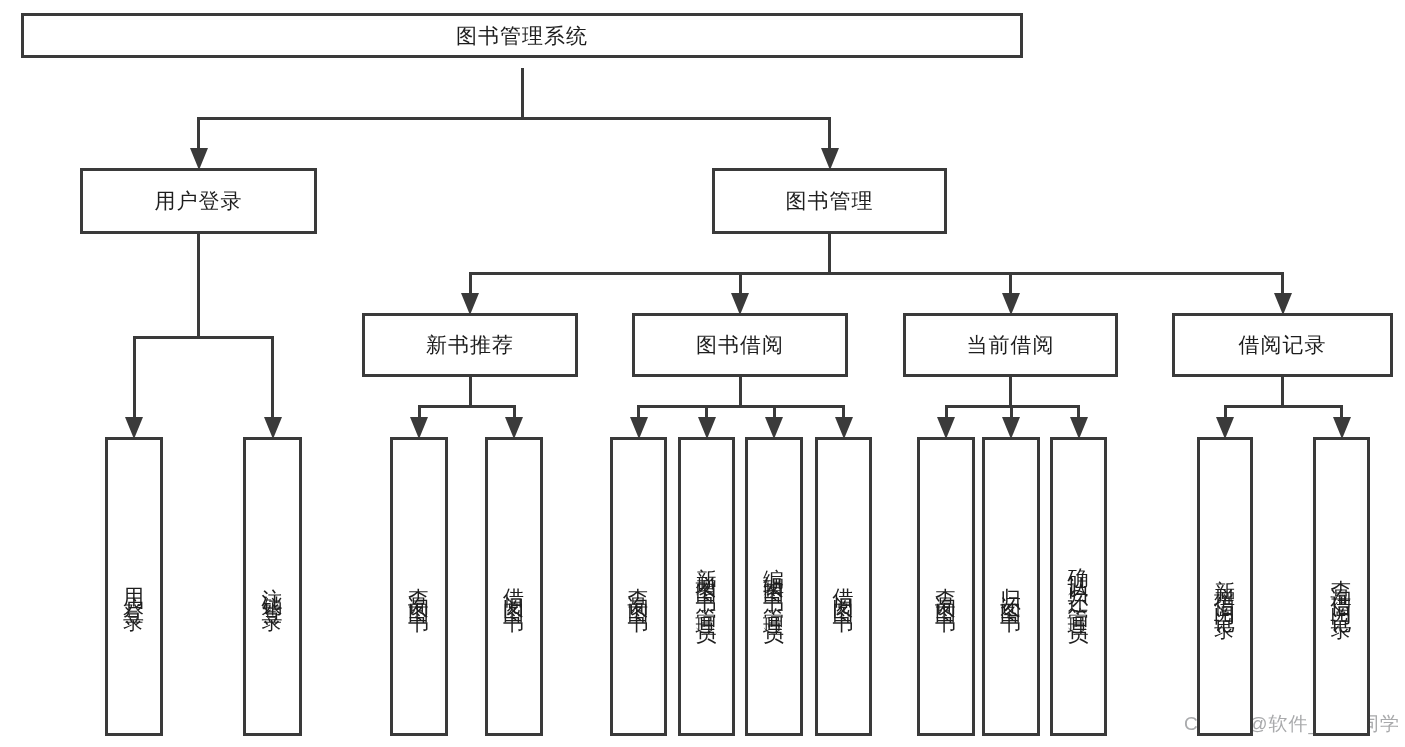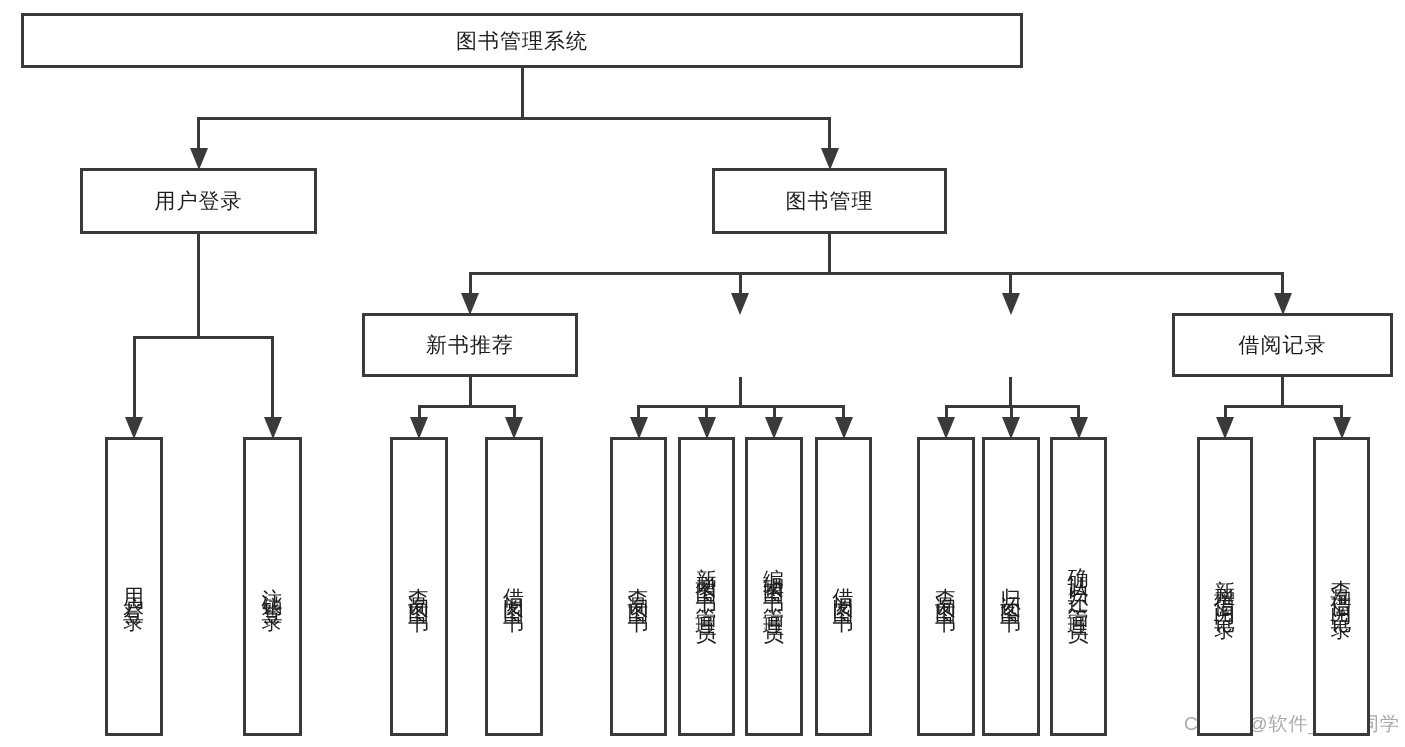--- a/index.html
+++ b/index.html
@@ -58,31 +58,37 @@
     letter-spacing:1px;
     color:var(--wm-color);
     white-space:nowrap;
   }
 </style>
 </head>
 <body>
 
 <div class="stage">
   <div class="watermark">CSDN @软件_小贺同学</div>
-<div class="node h" style="left: 21px; top: 13px; width: 1002px; height: 55px; font-family: Liberation Serif, serif;">
+<div class="node h" style="left: 21px; top: 13px; width: 1002px; height: 45px; font-family: Liberation Serif, serif;">
       <span class="label">图书管理系统</span>
     </div>
     <div class="node h" style="left: 80px; top: 168px; width: 237px; height: 66px;">
       <span class="label">用户登录</span>
     </div>
     <div class="node h" style="left: 362px; top: 313px; width: 216px; height: 64px;">
       <span class="label">新书推荐</span>
     </div>
     <div class="node h" style="left: 712px; top: 168px; width: 235px; height: 66px;">
       <span class="label">图书管理</span>
+    </div>
+    <div class="node h" style="left: 632px; top: 313px; width: 216px; height: 64px;">
+      <span class="label">图书借阅</span>
+    </div>
+    <div class="node h" style="left: 903px; top: 313px; width: 215px; height: 64px;">
+      <span class="label">当前借阅</span>
     </div>
     <div class="node h" style="left: 1172px; top: 313px; width: 221px; height: 64px;">
       <span class="label">借阅记录</span>
     </div>
     <div class="node v" style="left: 105px; top: 437px; width: 58px; height: 299px;">
       <span class="label">用户登录</span>
     </div>
     <div class="node v" style="left: 243px; top: 437px; width: 59px; height: 299px;">
       <span class="label">注销登录</span>
     </div>

